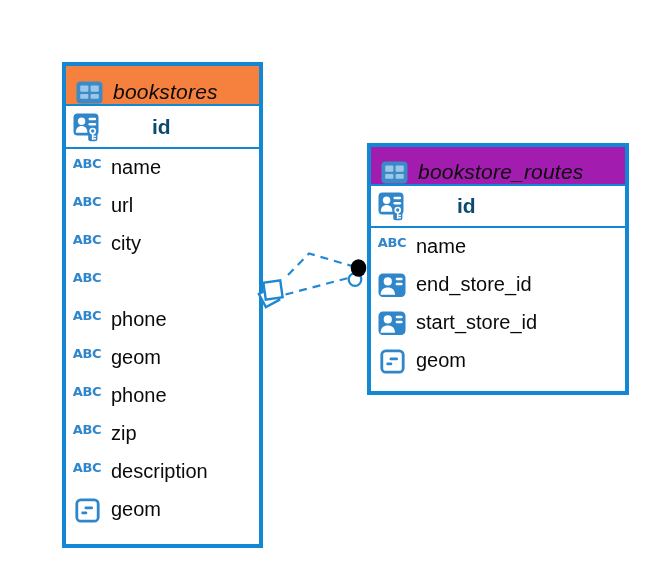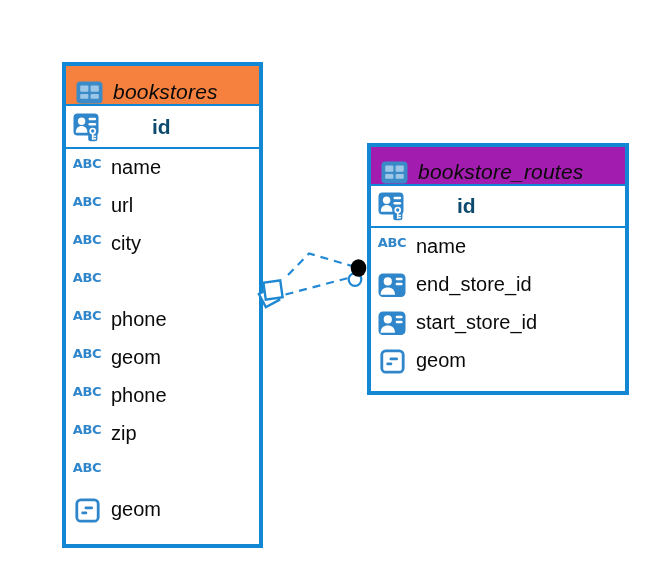--- a/index.html
+++ b/index.html
@@ -131,20 +131,21 @@
         <div class="er-row">
           <span class="icon">
             <span class="abc">ABC</span>
           </span>
           <span class="er-label">zip</span>
         </div>
         <div class="er-row">
           <span class="icon">
             <span class="abc">ABC</span>
           </span>
+          <span class="er-label">description</span>
         </div>
         <div class="er-row">
           <span class="icon">
             <svg width="25" height="25" viewBox="0 0 25 25">
               <rect x="1.8" y="1.8" width="21.4" height="21.4" rx="4" fill="#fff" stroke="#2f86cb" stroke-width="2.8"></rect>
               <rect x="9.5" y="8.6" width="8.5" height="2.7" rx="1.35" fill="#2f86cb"></rect>
               <rect x="6.3" y="13.6" width="6" height="2.7" rx="1.35" fill="#2f86cb"></rect>
             </svg>
           </span>
           <span class="er-label">geom</span>

